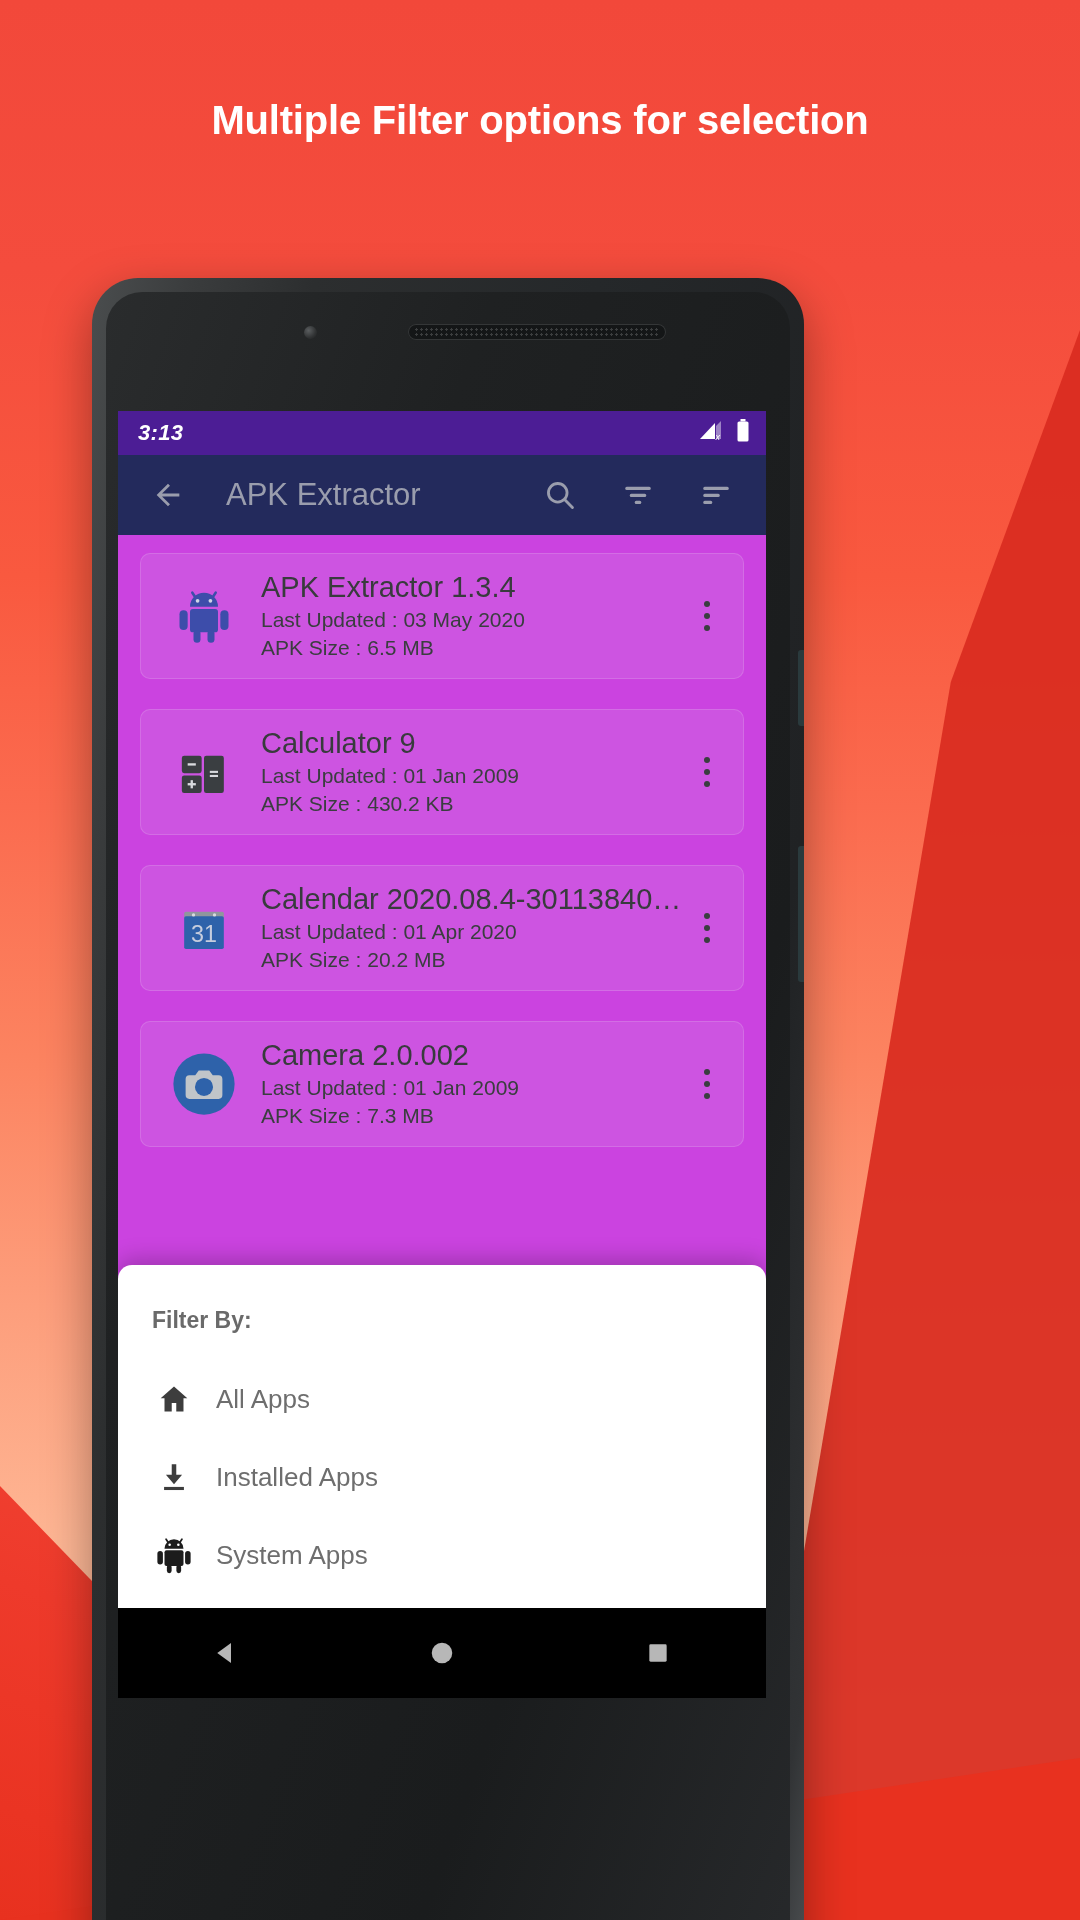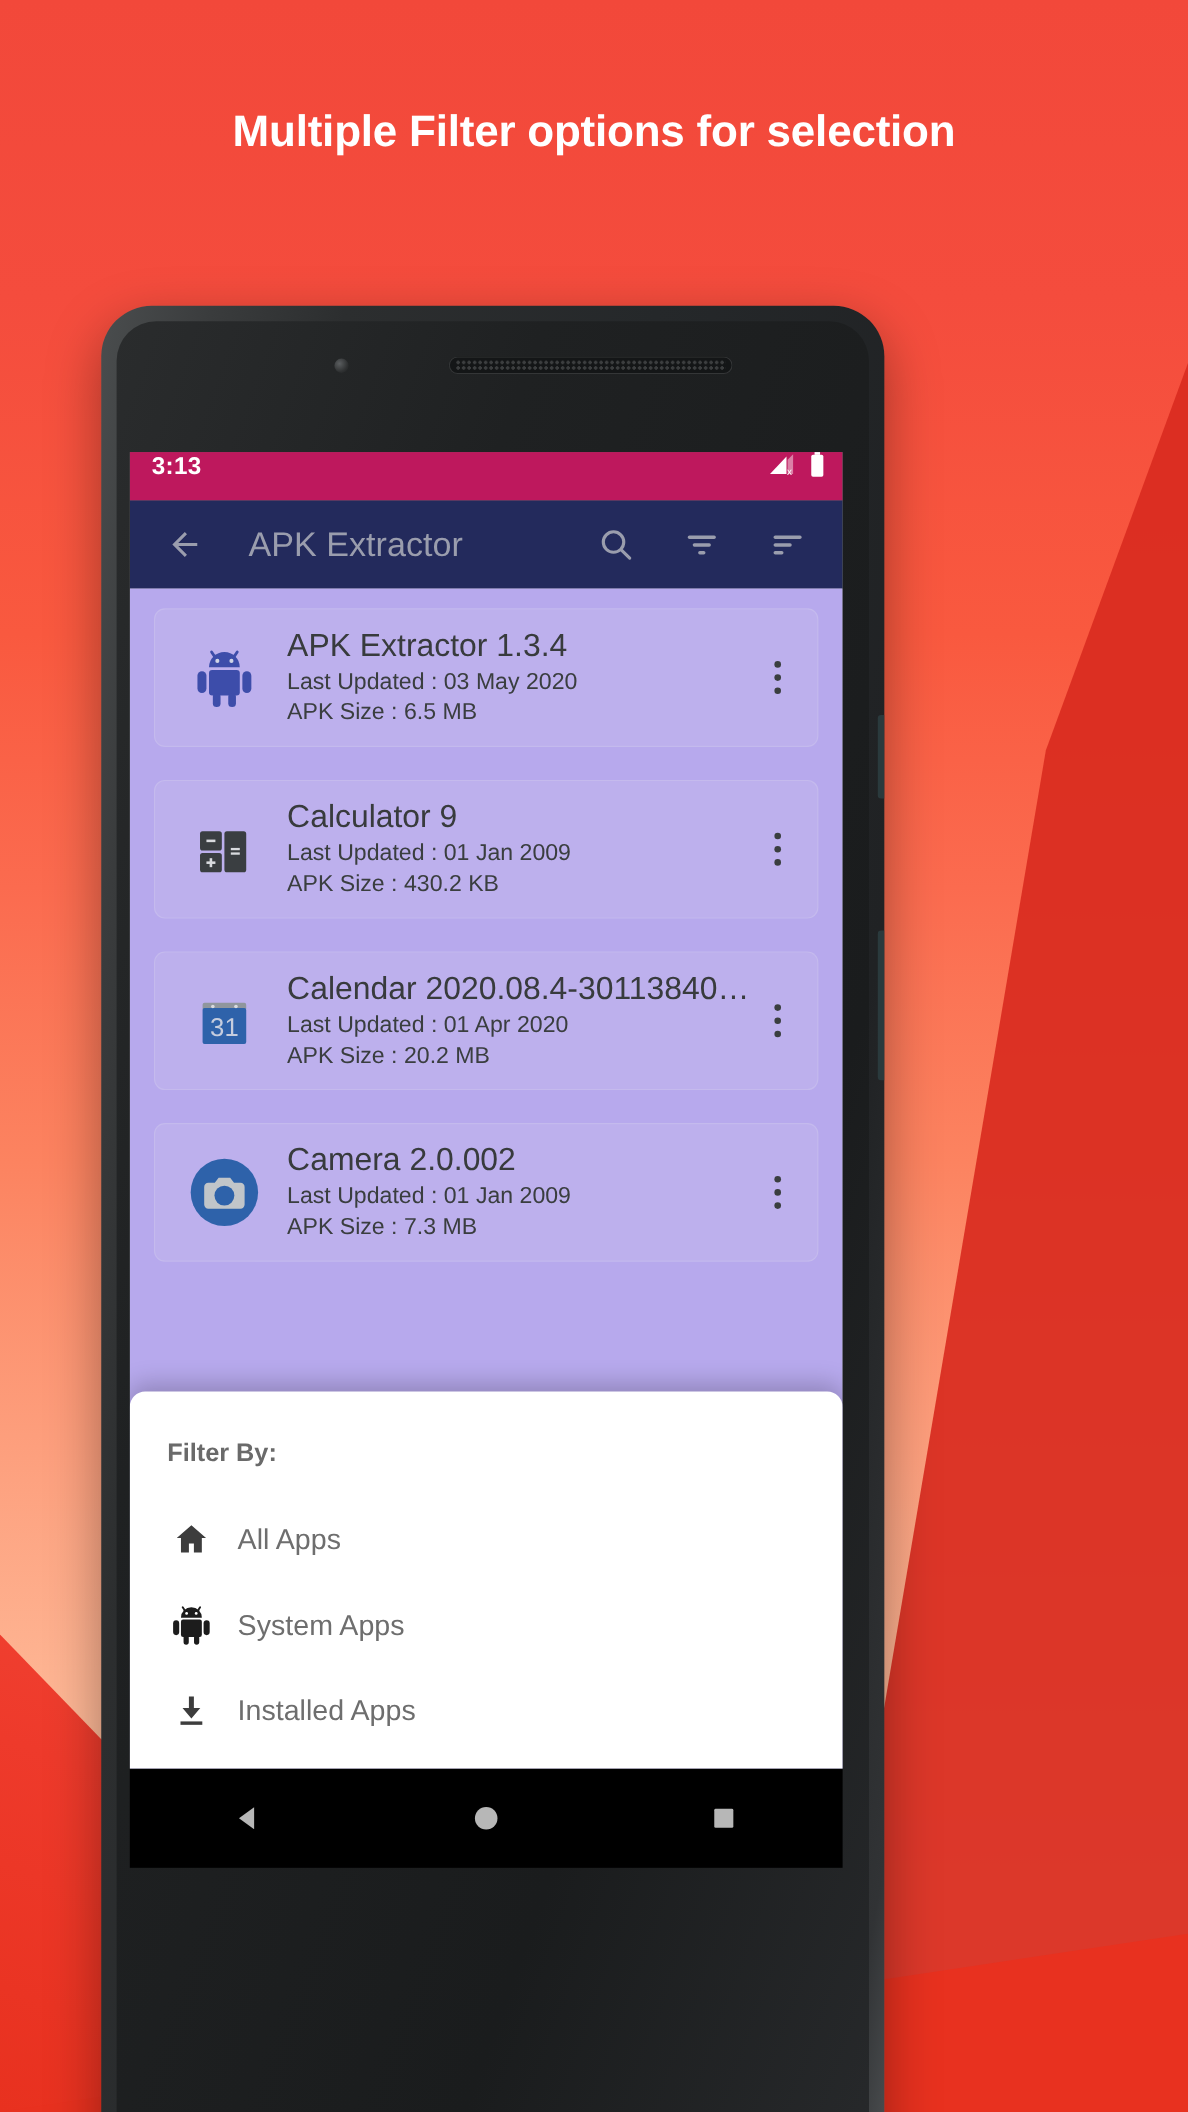--- a/index.html
+++ b/index.html
@@ -149,25 +149,26 @@
     width: 648px;
     height: 1197px;
     overflow: hidden;
     background: #6d7273;
   }
 
   
   #status-bar {
     position: relative;
     height: 44px;
-    background: #be185d;
-    display: flex;
-    align-items: flex-start;
+    background: #4c1d95;
+    display: flex;
+    align-items: center;
     padding: 0 16px 0 20px;
     color: #fff;
+    font-style: italic;
   }
   #status-time {
     font-size: 22px;
     font-weight: bold;
     letter-spacing: .3px;
   }
   #status-right {
     margin-left: auto;
     display: flex;
     align-items: center;
@@ -202,21 +203,21 @@
   #appbar-actions {
     margin-left: auto;
     display: flex;
     align-items: center;
     gap: 22px;
   }
 
   
   #app-list {
     position: relative;
-    background: #c4b5fd;
+    background: #d946ef;
     padding: 18px 22px 0 22px;
     height: 1073px;
     box-sizing: border-box;
   }
   .app-card {
     position: relative;
     background: rgba(255,255,255,.10);
     border: 1px solid rgba(255,255,255,.17);
     border-radius: 10px;
     height: 126px;
@@ -516,50 +517,50 @@
         <div id="sheet-title">Filter By:</div>
         <div id="sheet-options">
 
           <div class="sheet-option">
             <span class="opt-icon">
               <svg width="34" height="34" viewBox="0 0 24 24">
                 <path d="M12 3.2 2.6 11.4h2.7v9.4h5.1v-5.9h3.2v5.9h5.1v-9.4h2.7z" fill="#3d3d3d"></path>
               </svg>
             </span>
             <span class="opt-label">All Apps</span>
+          </div>
+
+          <div class="sheet-option">
+            <span class="opt-icon">
+              <svg width="34" height="34" viewBox="0 0 24 24">
+                <path d="M10.4 3h3.2v7.4h4.1L12 17.2 6.3 10.4h4.1z" fill="#3d3d3d"></path>
+                <rect x="5" y="19" width="14" height="2.2" fill="#3d3d3d"></rect>
+              </svg>
+            </span>
+            <span class="opt-label">Installed Apps</span>
           </div>
 
           <div class="sheet-option">
             <span class="opt-icon">
               <svg width="38" height="38" viewBox="0 0 48 48">
                 <rect x="3" y="19" width="7" height="17" rx="3.5" fill="#1c1c1c"></rect>
                 <rect x="38" y="19" width="7" height="17" rx="3.5" fill="#1c1c1c"></rect>
                 <rect x="12" y="18" width="24" height="20" rx="2.5" fill="#1c1c1c"></rect>
                 <rect x="15" y="36" width="6" height="11" rx="3" fill="#1c1c1c"></rect>
                 <rect x="27" y="36" width="6" height="11" rx="3" fill="#1c1c1c"></rect>
                 <path d="M12 16a12 12 0 0 1 24 0z" fill="#1c1c1c"></path>
                 <line x1="14" y1="4" x2="18" y2="10" stroke="#1c1c1c" stroke-width="2.2" stroke-linecap="round"></line>
                 <line x1="34" y1="4" x2="30" y2="10" stroke="#1c1c1c" stroke-width="2.2" stroke-linecap="round"></line>
                 <circle cx="18.5" cy="11" r="1.6" fill="#ffffff"></circle>
                 <circle cx="29.5" cy="11" r="1.6" fill="#ffffff"></circle>
               </svg>
             </span>
             <span class="opt-label">System Apps</span>
           </div>
 
-          <div class="sheet-option">
-            <span class="opt-icon">
-              <svg width="34" height="34" viewBox="0 0 24 24">
-                <path d="M10.4 3h3.2v7.4h4.1L12 17.2 6.3 10.4h4.1z" fill="#3d3d3d"></path>
-                <rect x="5" y="19" width="14" height="2.2" fill="#3d3d3d"></rect>
-              </svg>
-            </span>
-            <span class="opt-label">Installed Apps</span>
-          </div>
-
         </div>
       </div>
     </div>
 
     <div id="nav-bar">
       <div class="nav-btn">
         <svg width="30" height="30" viewBox="0 0 24 24">
           <polygon points="16,4 16,20 5,12" fill="#b7b7b7"></polygon>
         </svg>
       </div>

